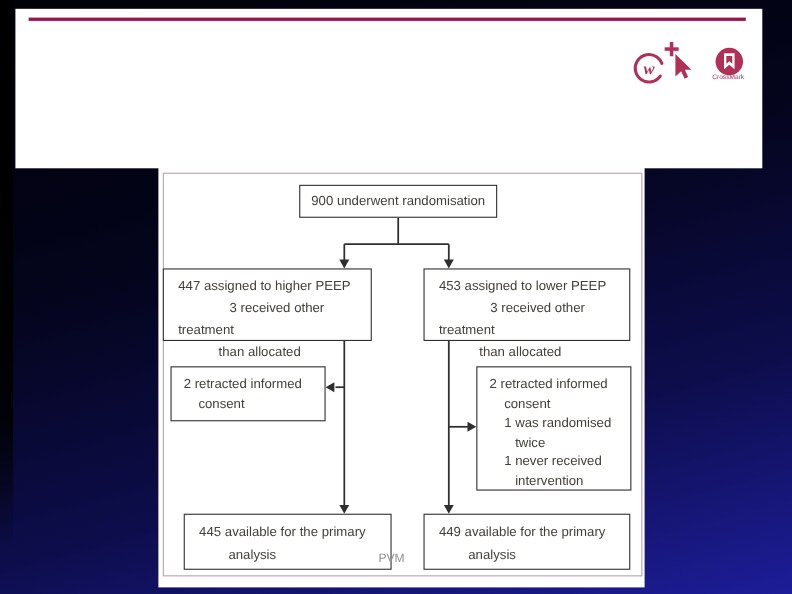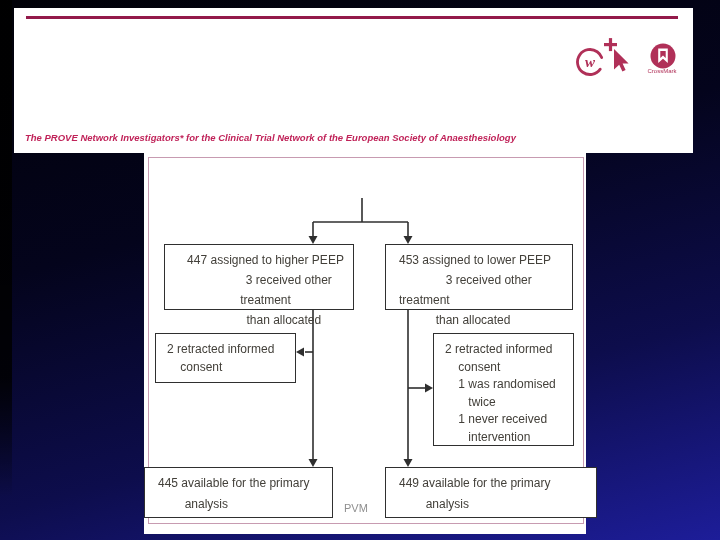--- a/index.html
+++ b/index.html
@@ -32,36 +32,35 @@
   .figure-border{position:absolute;left:4px;top:5px;width:434px;height:365px;
     border:1px solid #c79bb1;pointer-events:none;}
   .flow-svg{position:absolute;left:0;top:0;}
   .fbox{
     position:absolute;background:#fff;border:1.5px solid #2f2f2f;box-sizing:border-box;
     font-size:12px;color:#43403a;
   }
   .fbox .pre{white-space:pre-wrap;}
   .box-randomised{left:128px;top:16px;width:180px;height:30px;
     text-align:center;line-height:26px;}
-  .box-higher{left:20px;top:92px;width:190px;height:66px;padding:5px 0 0 13px;line-height:20px;text-align:center;}
+  .box-higher{left:4px;top:92px;width:190px;height:66px;padding:5px 0 0 13px;line-height:20px;}
   .box-lower{left:241px;top:92px;width:188px;height:66px;padding:5px 0 0 13px;line-height:20px;}
   .box-retracted-left{left:11px;top:181px;width:141px;height:50px;padding:6px 0 0 11px;line-height:18px;}
   .box-retracted-right{left:289px;top:181px;width:141px;height:113px;padding:7px 0 0 11px;line-height:17.5px;}
-  .box-primary-left{left:0;top:315px;width:189px;height:51px;padding:5px 4px 0 13px;line-height:21px;}
-  .box-primary-right{left:241px;top:315px;width:212px;height:51px;padding:5px 0 0 13px;line-height:21px;}
+  .box-primary-left{left:23px;top:315px;width:189px;height:51px;padding:5px 4px 0 13px;line-height:21px;}
+  .box-primary-right{left:241px;top:315px;width:188px;height:51px;padding:5px 0 0 13px;line-height:21px;}
   .slide-footer{position:absolute;left:344px;top:502px;font-size:11px;color:#8f8f8f;text-align:right;}
 </style>
 </head>
 <body>
 
 <div class="slide">
 
   <div class="header-panel">
     <div class="header-rule"></div>
-    <div class="paper-authors">The PROVE Network Investigators* for the Clinical Trial Network of the European Society of Anaesthesiology</div>
 
     <div class="header-icons">
 
       <svg class="icon" style="left:0;top:10px" width="32" height="32" viewBox="0 0 32 32">
         <g transform="rotate(35 16 16)">
           <circle cx="16" cy="16" r="12.5" fill="none" stroke="#b03058" stroke-width="2.8" stroke-dasharray="66 13" stroke-linecap="round"></circle>
         </g>
         <text x="16" y="21" font-size="15" font-weight="bold" font-style="italic" fill="#b03058" text-anchor="middle" font-family="Liberation Serif, serif">w</text>
       </svg>
 
@@ -97,20 +96,23 @@
       <g fill="#2f2f2f">
         <polygon points="169,92 164.5,84 173.5,84"></polygon>
         <polygon points="264,92 259.5,84 268.5,84"></polygon>
         <polygon points="169,315 164.5,307 173.5,307"></polygon>
         <polygon points="264,315 259.5,307 268.5,307"></polygon>
         <polygon points="152,200 160,195.5 160,204.5"></polygon>
         <polygon points="289,236 281,231.5 281,240.5"></polygon>
       </g>
     </svg>
 
+    <div class="fbox box-randomised">
+      <div class="pre">900 underwent randomisation</div>
+    </div>
     <div class="fbox box-higher">
       <div class="pre">447 assigned to higher PEEP
               3 received other treatment
            than allocated</div>
     </div>
     <div class="fbox box-lower">
       <div class="pre">453 assigned to lower PEEP
               3 received other treatment
            than allocated</div>
     </div>

